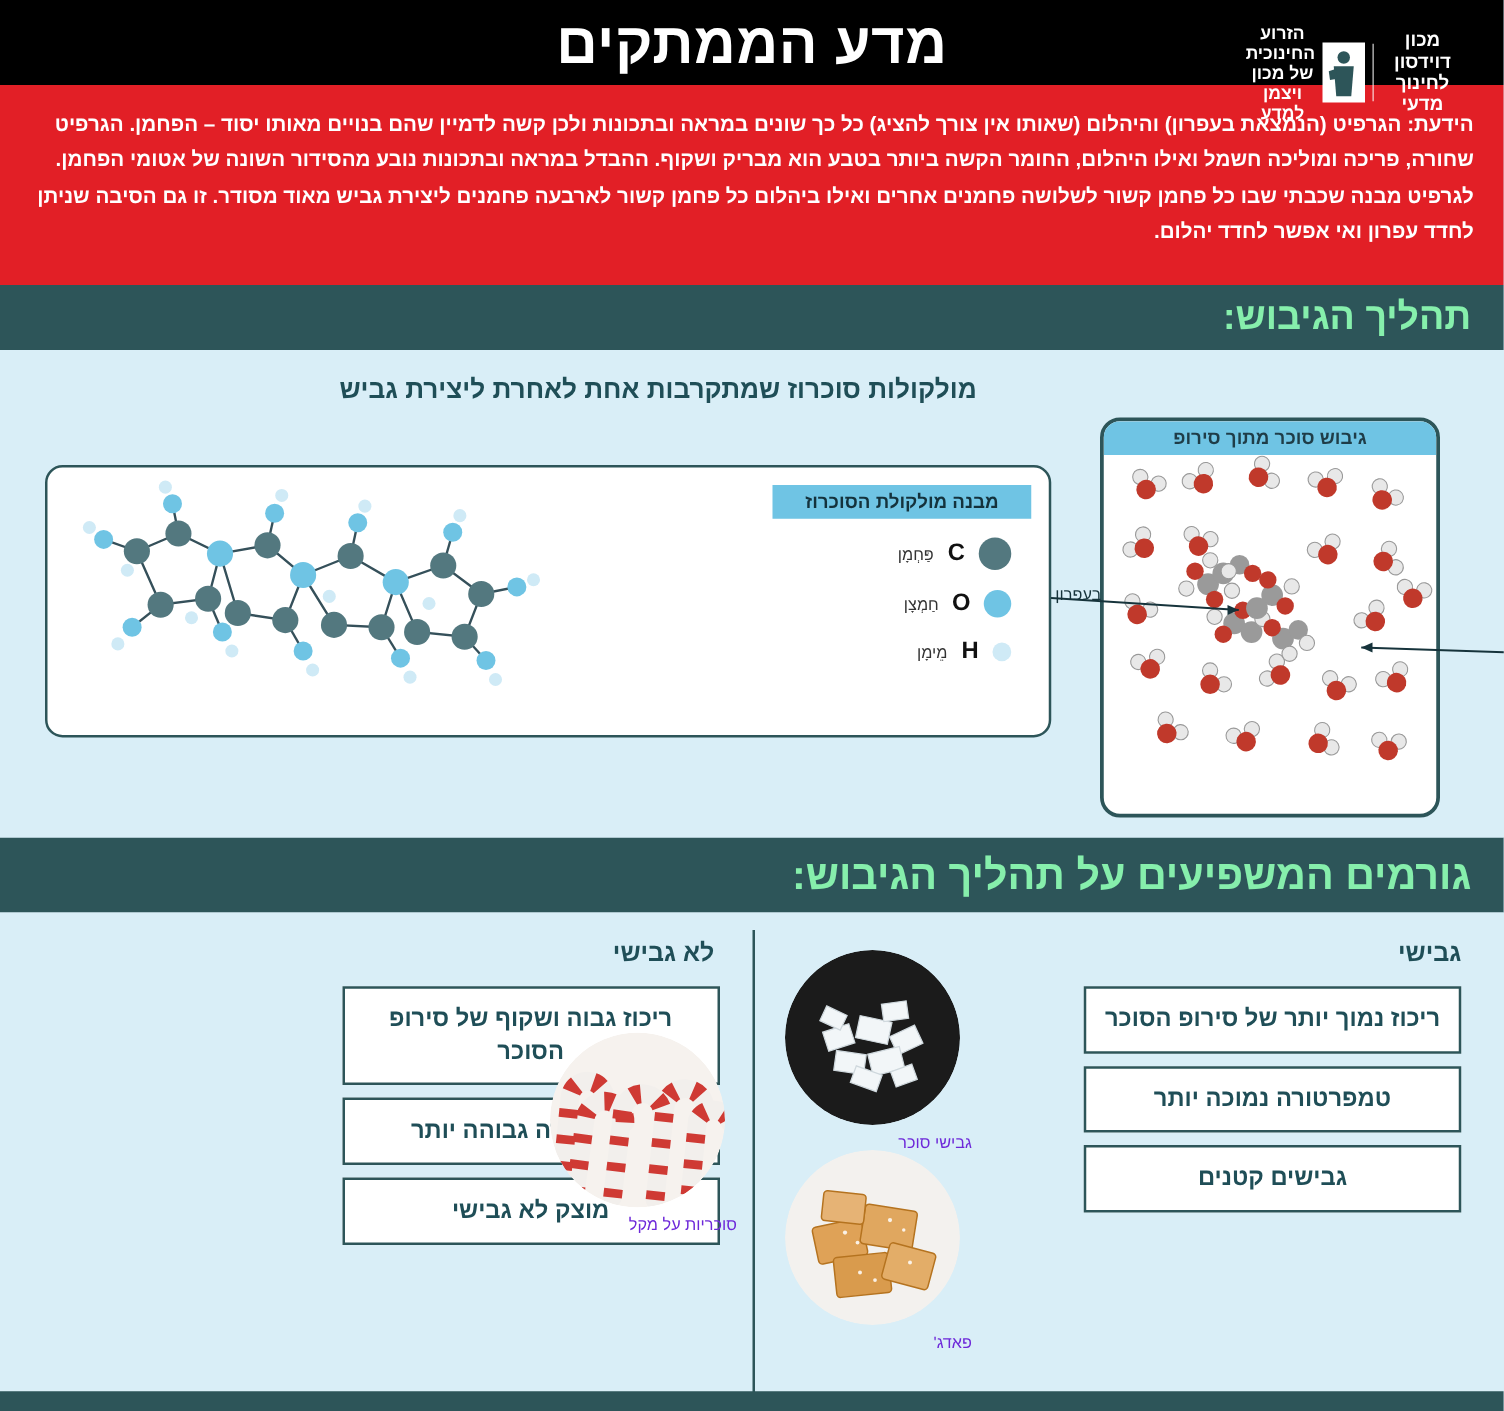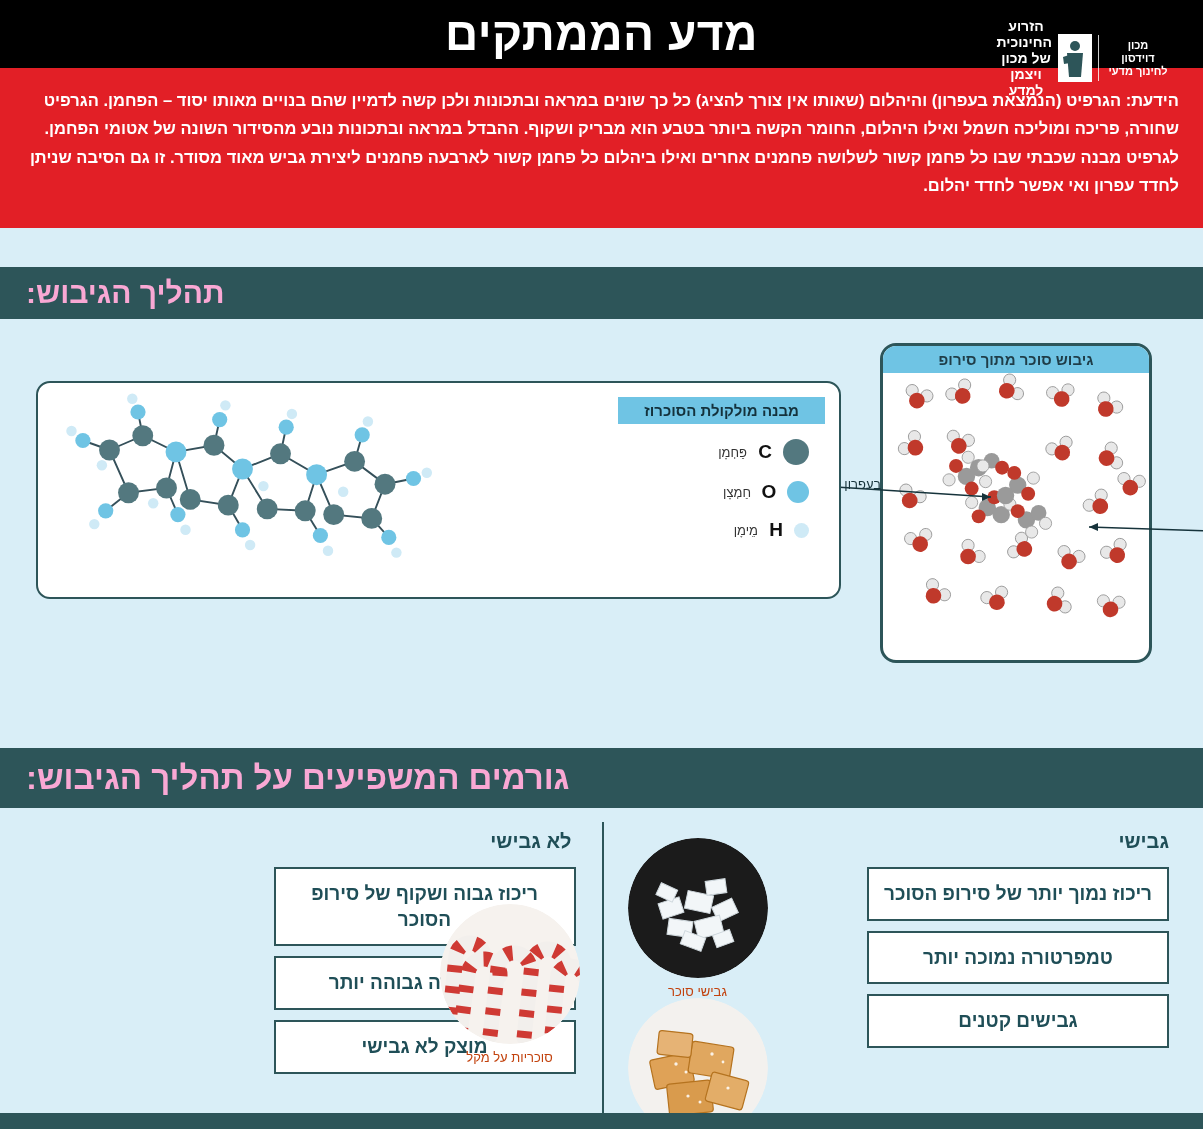--- a/index.html
+++ b/index.html
@@ -32,21 +32,21 @@
     left:auto; right:auto;
     top:18px;
     left:1000px;
     display:flex;
     align-items:center;
     gap:6px;
     direction:rtl;
   }
   .logo-hebrew {
     color:#ffffff;
-    font-size:11px;
+    font-size:15px;
     line-height:1.15;
     text-align:center;
     font-weight:bold;
     width:66px;
   }
   .logo-sep { width:1px; height:46px; background:#ffffff; opacity:.8; }
   .logo-mark {
     width:34px;height:48px;background:#ffffff;
     display:flex;align-items:center;justify-content:center;
   }
@@ -63,26 +63,25 @@
     font-size:16.5px;
     line-height:1.72;
     text-align:right;
     font-weight:bold;
   }
   .know-label { font-weight:bold; }
 
   
   .section-bar {
     background:#2d5559;
-    color:#f9a8d4;
+    color:#86efac;
     font-size:30px;
     font-weight:bold;
     padding:9px 26px;
-    text-align:left;
-    margin-top:39px;
+    text-align:right;
   }
   .section-bar.big { font-size:33px; padding:11px 26px; }
 
   
   .cryst-wrap {
     background:#d9eef7;
     padding:14px 22px 10px 22px;
     position:relative;
     height:390px;
   }
@@ -176,22 +175,21 @@
     line-height:1.35;
   }
   .photo {
     position:absolute;
     border-radius:50%;
     overflow:hidden;
   }
   .photo-cap {
     position:absolute;
     font-size:13px;
-    color:#c2410c;
-    text-align:center;
+    color:#6d28d9;
     width:160px;
   }
 
   
   .ph-sugar  { width:140px; height:140px; top:30px; left:26px; }
   .ph-fudge  { width:140px; height:140px; top:190px; left:26px; }
   .ph-candy  { width:140px; height:140px; top:96px; right:22px; }
 
   .cap-sugar { top:176px; left:16px; }
   .cap-fudge { top:336px; left:16px; }
@@ -228,20 +226,21 @@
 
 <div class="know-band">
   <div class="know-text">
     <span class="know-label">הידעת:</span><span> הגרפיט (הנמצאת בעפרון) והיהלום (שאותו אין צורך להציג) כל כך שונים במראה ובתכונות ולכן קשה לדמיין שהם בנויים מאותו יסוד – הפחמן. הגרפיט שחורה, פריכה ומוליכה חשמל ואילו היהלום, החומר הקשה ביותר בטבע הוא מבריק ושקוף. ההבדל במראה ובתכונות נובע מהסידור השונה של אטומי הפחמן. לגרפיט מבנה שכבתי שבו כל פחמן קשור לשלושה פחמנים אחרים ואילו ביהלום כל פחמן קשור לארבעה פחמנים ליצירת גביש מאוד מסודר. זו גם הסיבה שניתן לחדד עפרון ואי אפשר לחדד יהלום.</span>
   </div>
 </div>
 
 <div class="section-bar">תהליך הגיבוש:</div>
 
 <div class="cryst-wrap">
+  <div class="cryst-subtitle">מולקולות סוכרוז שמתקרבות אחת לאחרת ליצירת גביש</div>
   <div class="cryst-cols">
 
     <div class="panel-left">
       <div class="beaker">
         <div class="beaker-title">גיבוש סוכר מתוך סירופ</div>
         <svg class="mol-canvas" viewBox="0 0 306 320">
           <g id="waters">
 
             <g transform="translate(40,60) rotate(20)">
               <circle cx="-9" cy="-6" r="7" fill="#e8e8e8" stroke="#999"></circle>

